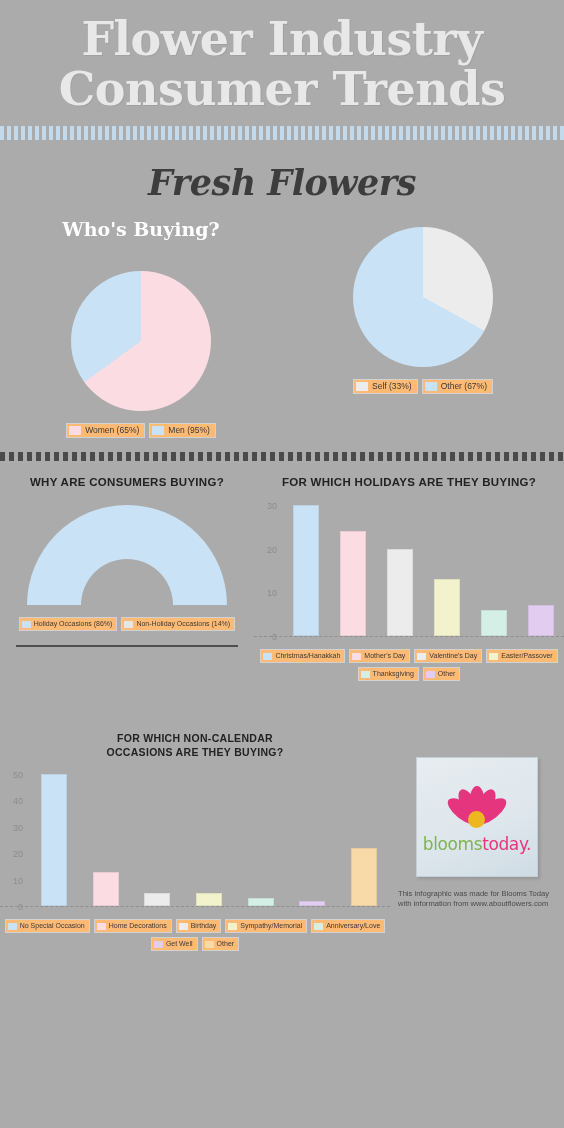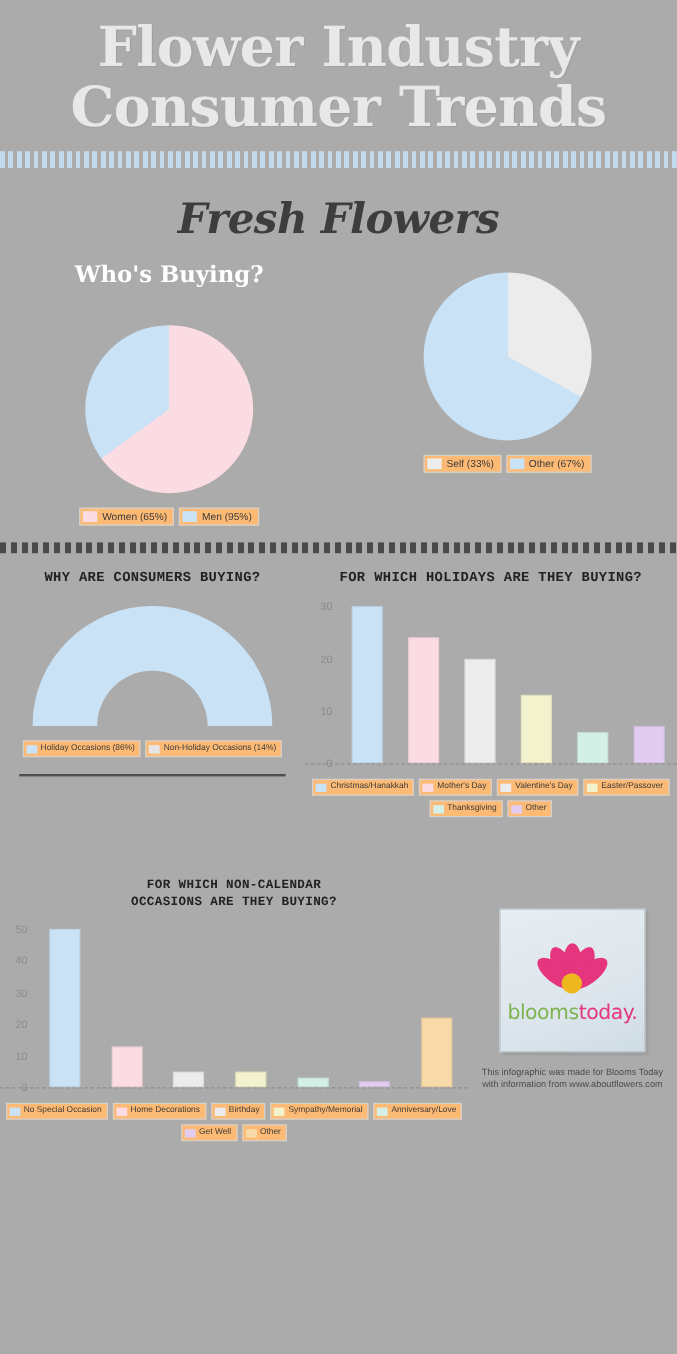--- a/index.html
+++ b/index.html
@@ -133,21 +133,21 @@
   
   .mid-row {
     display: flex;
     margin-top: 14px;
   }
   .mid-left { width: 254px; }
   .mid-right { width: 310px; }
 
   .chart-heading {
     text-align: center;
-    font-family: Liberation Mono, monospace;
+    font-family: Liberation Sans, sans-serif;
     font-weight: bold;
     color: #222222;
     font-size: 11.5px;
     line-height: 14px;
     text-transform: uppercase;
     letter-spacing: 0.3px;
   }
   .chart-heading.small { font-size: 10.5px; }
 
   
@@ -223,21 +223,20 @@
 
   
   .bottom-row {
     display: flex;
     margin-top: 50px;
   }
   .bottom-left { width: 390px; }
   .bottom-right {
     width: 174px;
     padding-top: 26px;
-    text-align: center;
   }
 
   
   .logo-card {
     width: 120px;
     height: 118px;
     margin: 0 auto;
     background: linear-gradient(160deg, #e7edf0 0%, #dde6ec 60%, #cfdce4 100%);
     border: 1px solid #c4cfd6;
     box-shadow: 2px 2px 3px rgba(0,0,0,0.12);

